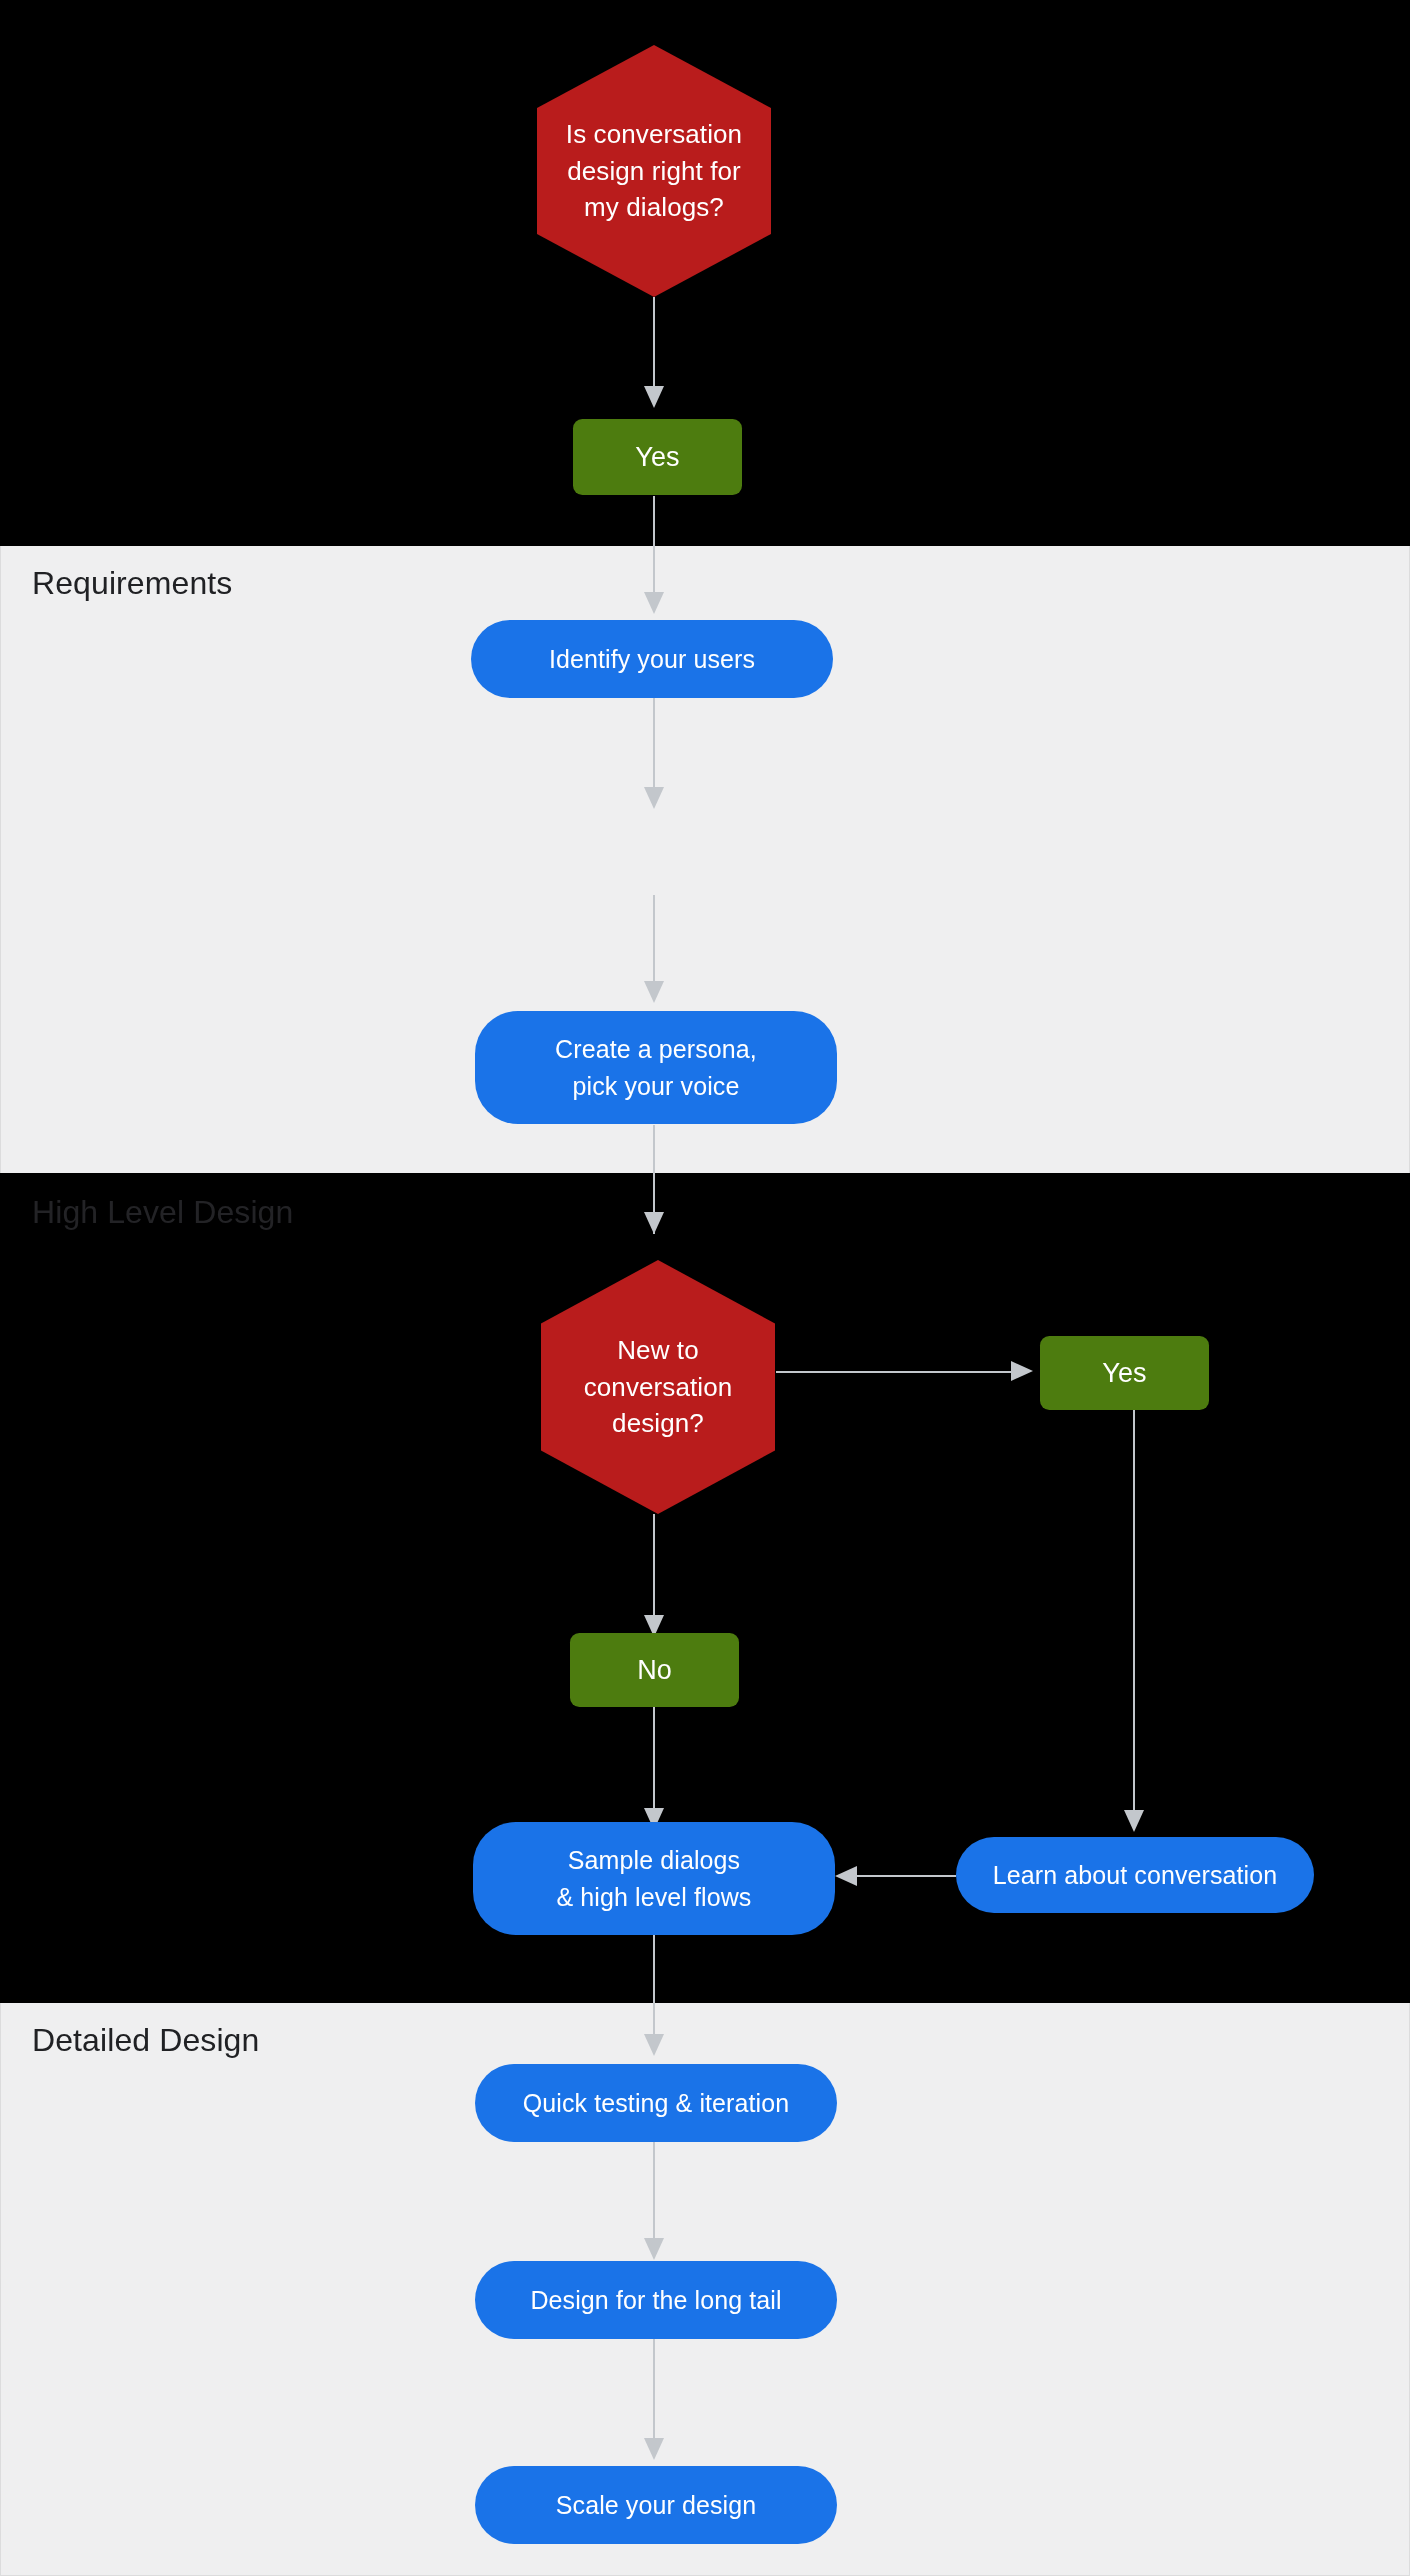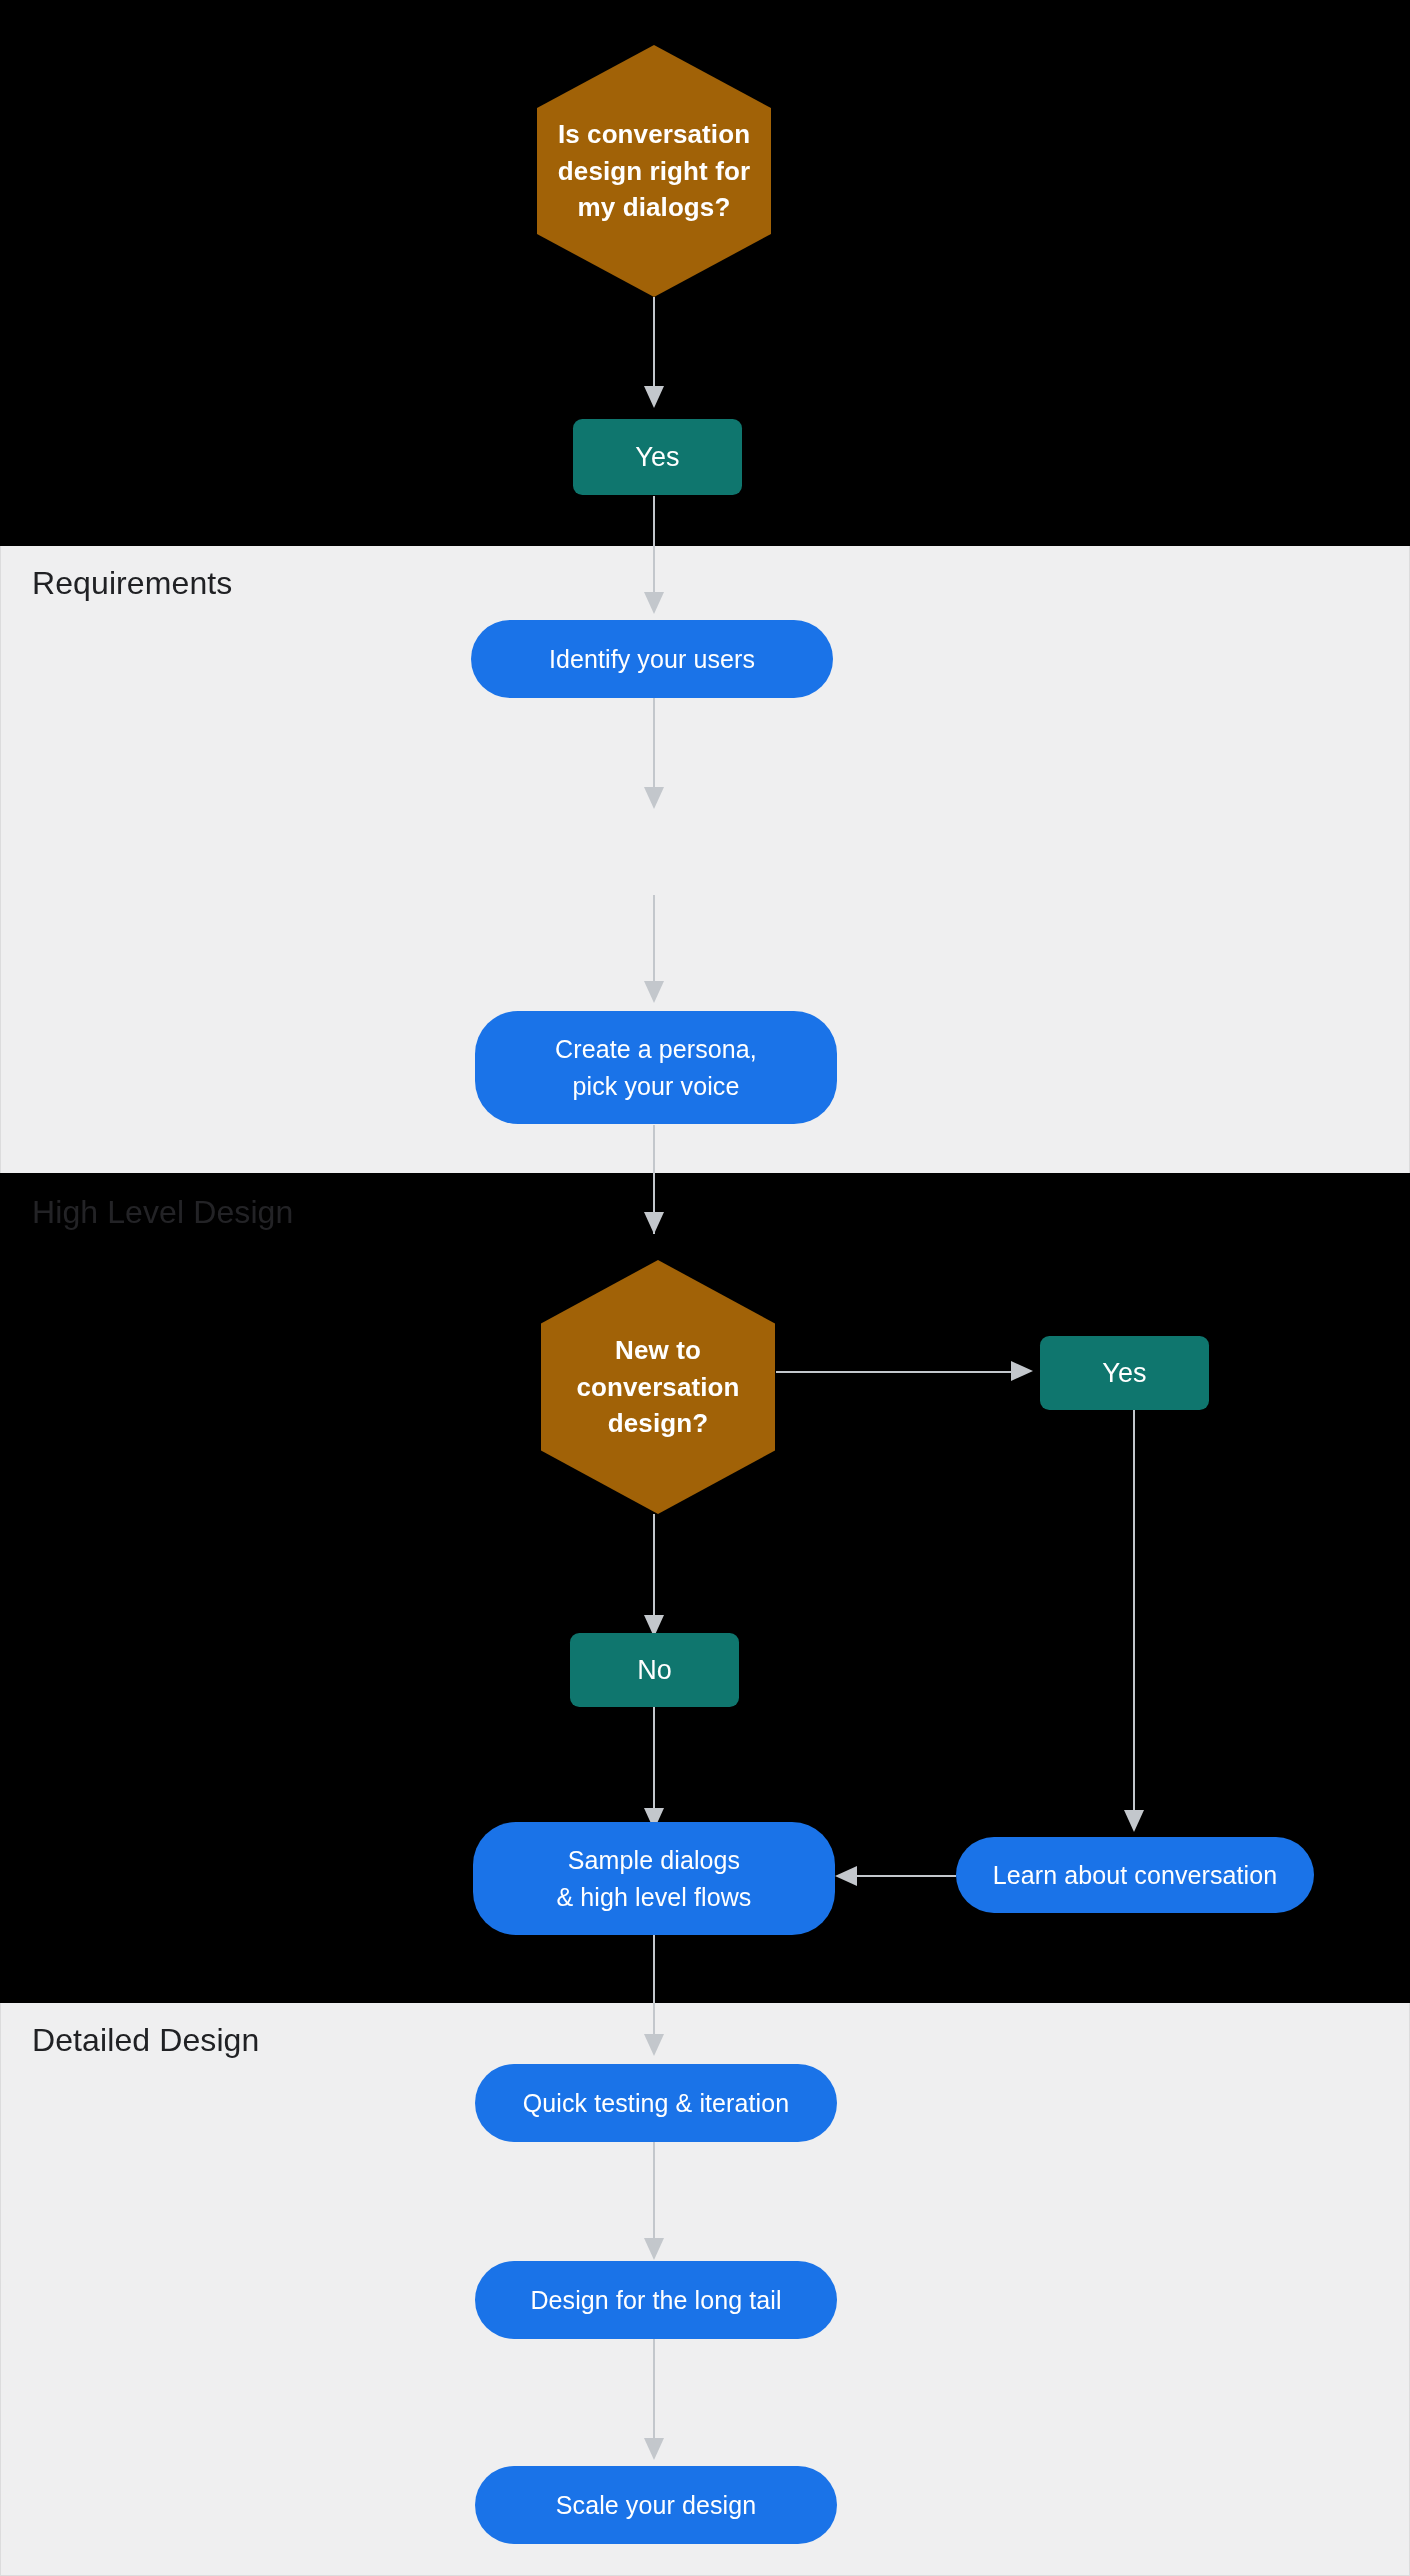--- a/index.html
+++ b/index.html
@@ -56,32 +56,31 @@
     box-sizing: border-box;
     display: flex;
     align-items: center;
     justify-content: center;
     text-align: center;
     color: #ffffff;
   }
 
   
   .hexagon {
-    background: #a16207;
+    background: #b91c1c;
     clip-path: polygon(50% 0%, 100% 25%, 100% 75%, 50% 100%, 0% 75%, 0% 25%);
     font-size: 26px;
     line-height: 1.42;
     letter-spacing: 0.1px;
-    font-weight: bold;
   }
   .hexagon .label { padding: 0 16.7px; }
 
   
   .green-box {
-    background: #0f766e;
+    background: #4d7c0f;
     border-radius: 9.3px;
     font-size: 27px;
     letter-spacing: 0.1px;
   }
 
   
   .blue-pill {
     background: #1a73e8;
     border-radius: 927px;
     font-size: 25px;

